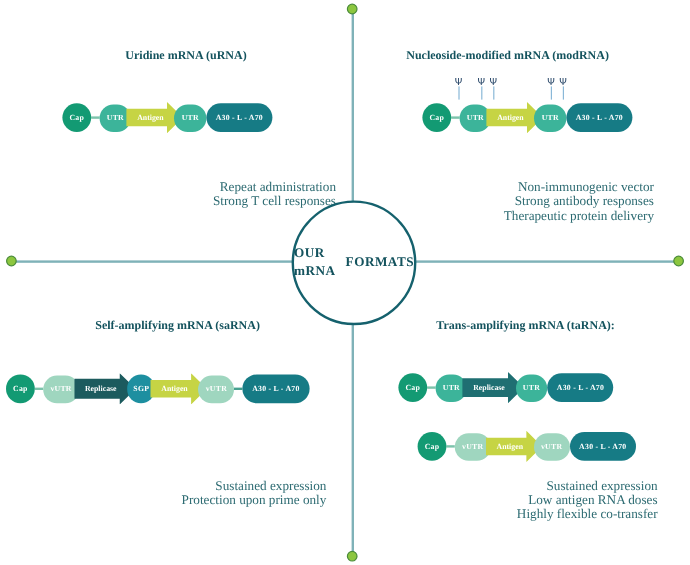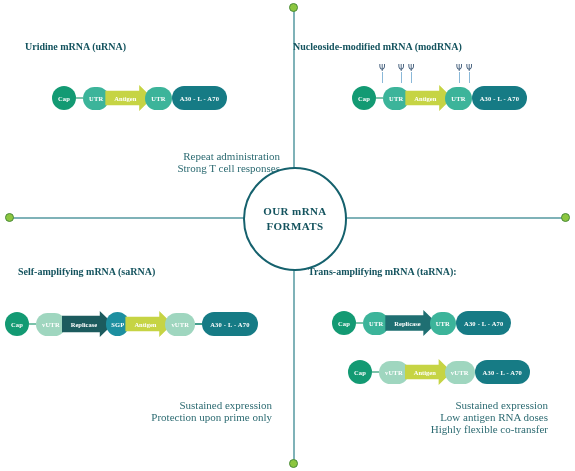--- a/index.html
+++ b/index.html
@@ -19,27 +19,27 @@
        background:#8cc63f;border:1.5px solid #4a8b3a;box-sizing:border-box;}
   .dot.top{left:289px;top:3px;}
   .dot.bottom{left:289px;top:459px;}
   .dot.left{left:5px;top:213px;}
   .dot.right{left:561px;top:213px;}
 
   
   .hub{
     position:absolute;left:243px;top:167px;width:100px;height:100px;
     border-radius:50%;background:#ffffff;border:2.5px solid #15616d;
-    display:flex;flex-direction:column;align-items:center;justify-content:center;
+    display:flex;flex-direction:row;align-items:center;justify-content:center;
     z-index:5;
   }
   .hub-line{font-size:11px;font-weight:bold;color:#14535e;letter-spacing:.4px;line-height:15px;}
 
   
-  .qtitle{position:absolute;width:260px;text-align:left;font-size:10px;
+  .qtitle{position:absolute;width:260px;text-align:center;font-size:10px;
           font-weight:bold;color:#14535e;line-height:13px;}
   #t-ur{left:25px;top:40px;}
   #t-mod{left:293px;top:40px;}
   #t-sa{left:18px;top:265px;}
   #t-ta{left:293px;top:265px;margin-left:15px;}
 
   
   .desc{position:absolute;width:250px;text-align:right;font-size:11px;
         color:#2d6b72;line-height:12px;}
   #d-ur{left:30px;top:150px;}
@@ -162,20 +162,25 @@
   <div class="construct" id="c-mod">
     <div class="piece cap">Cap</div>
     <div class="link"></div>
     <div class="piece pill utr">UTR</div>
     <div class="arrow antigen ov">
         <span class="arrow-label">Antigen</span>
       </div>
     <div class="piece pill utr ov2">UTR</div>
     <div class="piece tail">A30 - L - A70</div>
   </div>
+  <div class="desc" id="d-mod">
+    <div>Non-immunogenic vector</div>
+    <div>Strong antibody responses</div>
+    <div>Therapeutic protein delivery</div>
+  </div>
 
   <div class="qtitle" id="t-sa">Self-amplifying mRNA (saRNA)</div>
   <div class="construct" id="c-sa">
     <div class="piece cap">Cap</div>
     <div class="link"></div>
     <div class="piece pill vutr">vUTR</div>
     <div class="arrow replicase-dark ov">
         <span class="arrow-label">Replicase</span>
       </div>
     <div class="piece sgp ov2">SGP</div>

